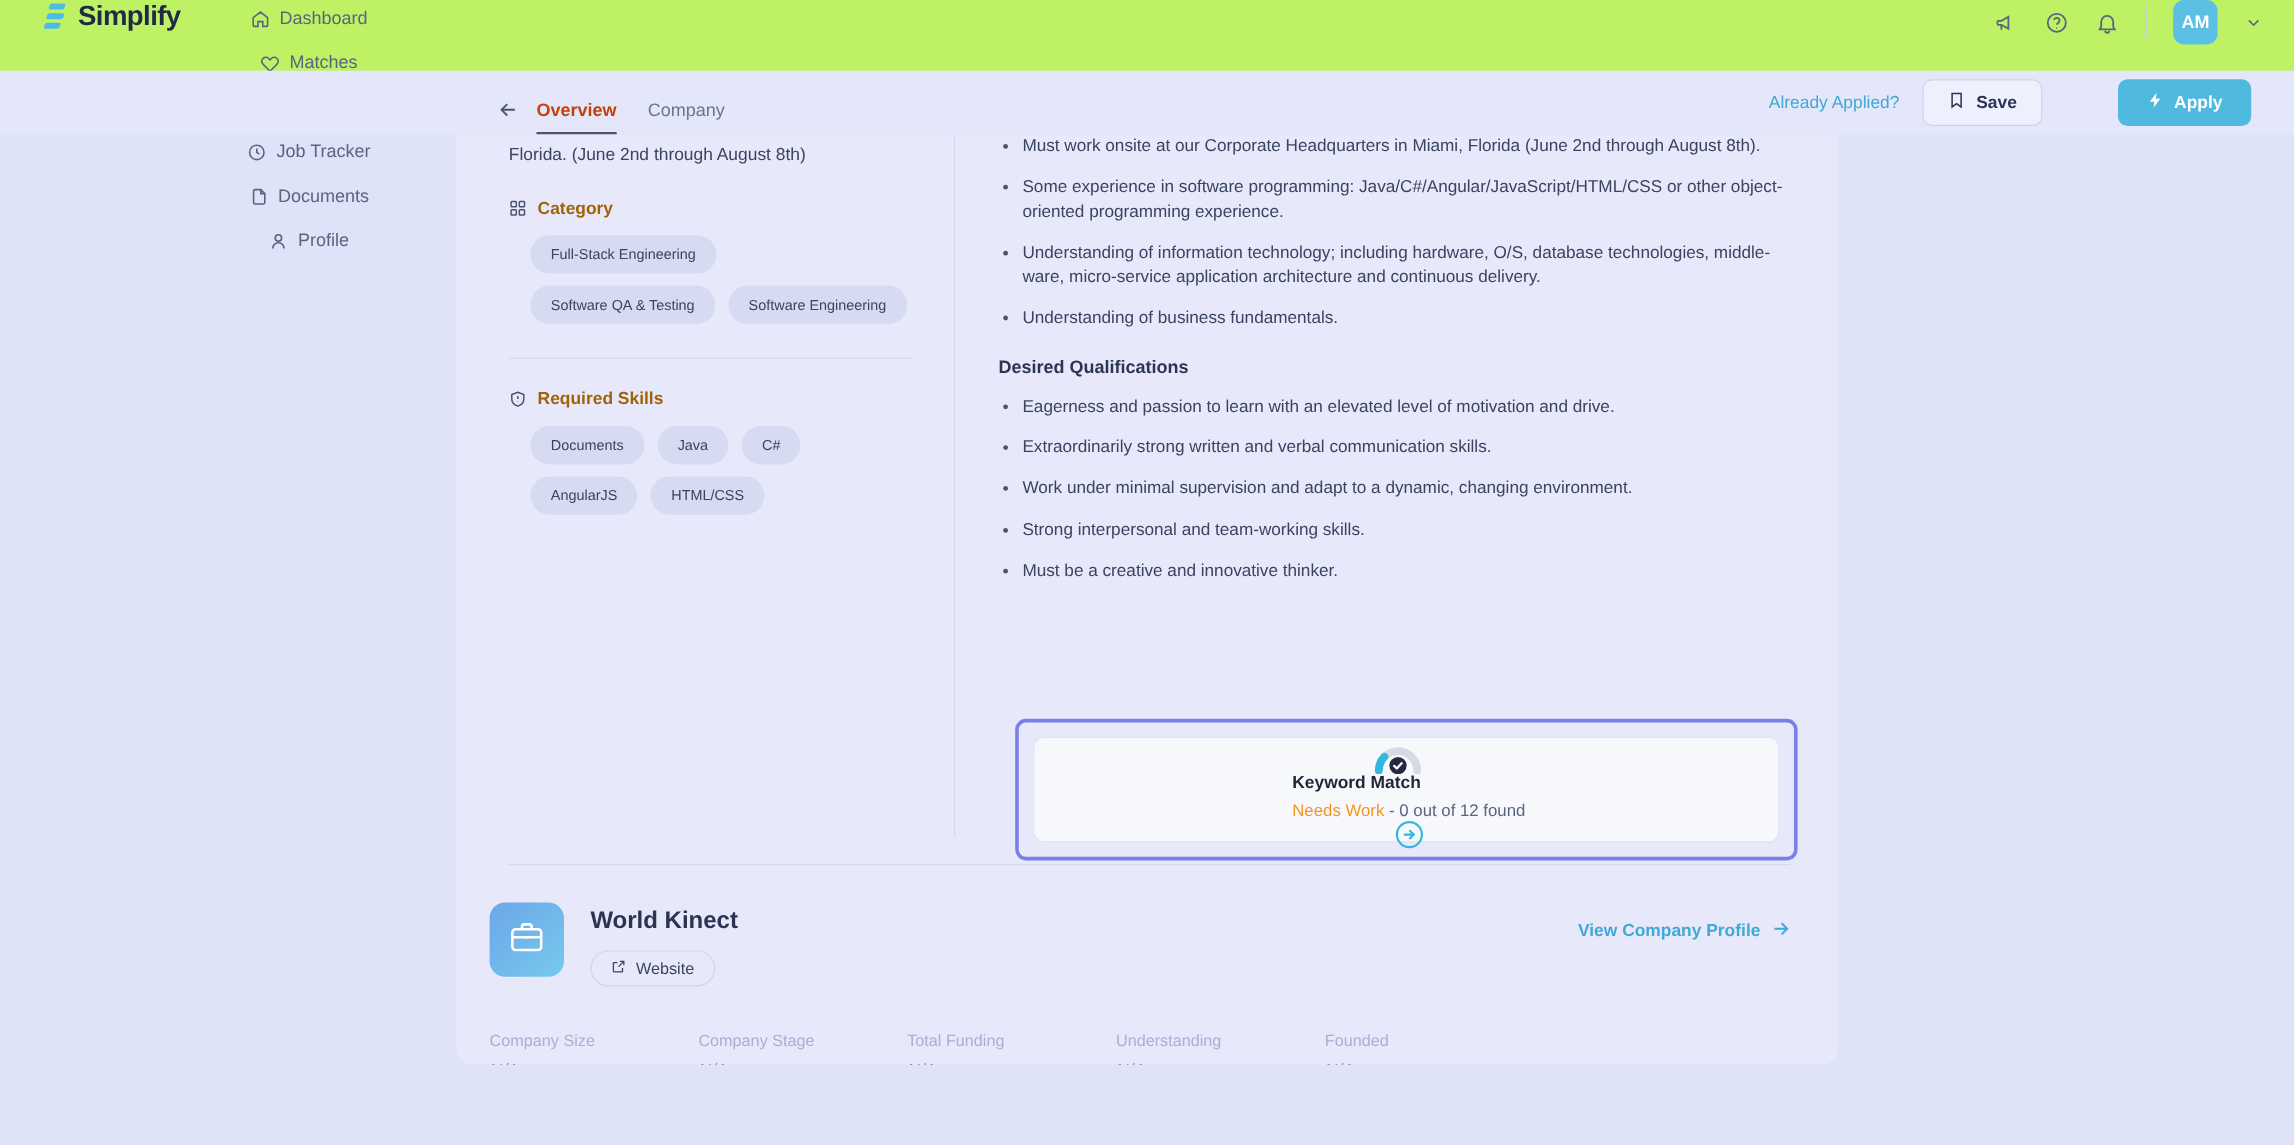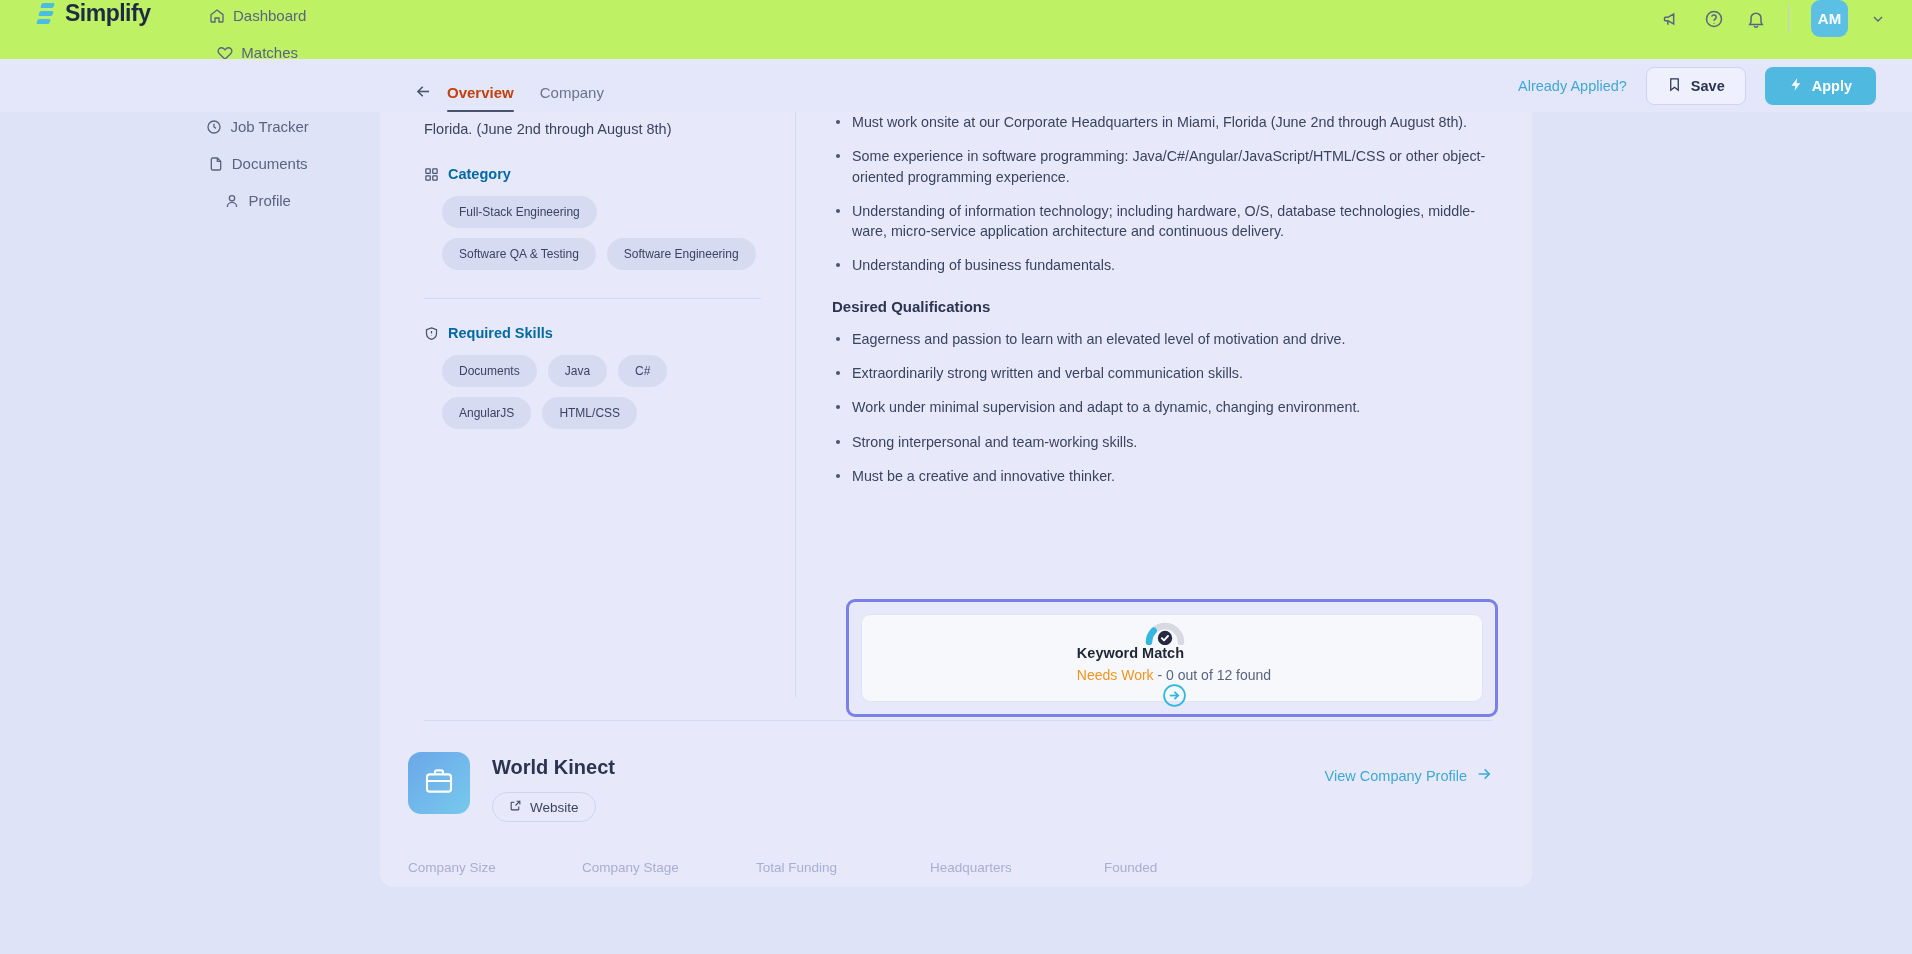--- a/index.html
+++ b/index.html
@@ -74,43 +74,43 @@
   }
   .link-applied { color:#3fa8d6; font-size:14.5px; cursor:pointer; }
   .btn-save {
     display:flex; align-items:center; gap:9px;
     background:#eef0fd; border:1px solid #cfd4ee; border-radius:8px;
     padding:9px 20px; font-size:14.5px; font-weight:bold; color:#2b3450; cursor:pointer;
   }
   .btn-apply {
     display:flex; align-items:center; gap:8px;
     background:#4fb9e0; border:none; border-radius:8px;
-    padding:10px 24px; font-size:14.5px; font-weight:bold; color:#fff; cursor:pointer;
+    padding:10px 24px; font-size:14.5px; font-weight:bold; color:#fff; cursor:pointer;margin-left:44px;
   }
 
   
   .page { position:relative; height: calc(954px - 59px - 53px); }
   .content-card {
     position:absolute; left:380px; top:0; width:1152px; height:775px;
     background:#e7e9fb; border-radius: 0 0 14px 14px;
     overflow:hidden;
   }
   .cols { display:flex; height: 585px; }
   .col-left {
     width: 416px; padding: 0 34px 0 44px; border-right:1px solid #d4d8f0;
     position:relative;
   }
   .col-right { flex:1; padding: 0 40px 0 36px; position:relative; }
 
   .tail-text { font-size:14.5px; color:#3a4360; line-height:1.55; padding-top: 6px;}
 
   .sec-head {
-    display:flex; align-items:center; gap:9px;
+    display:flex; gap:9px;
     margin-top: 26px; margin-bottom: 14px;
-    font-size:14.5px; font-weight:bold; color:#0369a1;
+    font-size:14.5px; font-weight:bold; color:#a16207;
   }
   .sec-head svg { color:#4a5470; display:block; }
 
   .chips { display:flex; flex-wrap:wrap; gap:10px 11px; padding-left: 18px; }
   .chip {
     background:#d7dbf2; color:#3a4360; font-size:12px;
     padding:9px 17px; border-radius:20px; white-space:nowrap; cursor:pointer;
   }
   .hr { height:1px; background:#d4d8f0; margin: 28px 0 0 0; }
 
@@ -163,21 +163,21 @@
   .company-info { margin-left: 22px; padding-top: 4px; }
   .company-name { font-size:20px; font-weight:bold; color:#2b3450; margin-bottom:13px; }
   .website-btn {
     display:inline-flex; align-items:center; gap:8px;
     border:1px solid #cfd4ee; border-radius:20px;
     padding:6px 16px; font-size:13.5px; color:#3a4360; cursor:pointer;
     background: transparent;
   }
   .view-profile {
     margin-left:auto; display:flex; align-items:center; gap:9px;
-    color:#3fa8d6; font-size:14.5px; font-weight:normal; cursor:pointer;
+    color:#3fa8d6; font-size:14.5px; font-weight:bold; cursor:pointer;
     padding-top: 14px;
   }
   .stats {
     display:flex; margin-top: 38px;
   }
   .stat { width: 174px; }
   .stat-label { font-size:13.5px; color:#a8aed4; margin-bottom:10px; }
   .stat-value { font-size:14.5px; color:#3a4360; font-style:italic; }
 </style>
 </head>
@@ -409,21 +409,21 @@
         </div>
         <div class="stat">
           <div class="stat-label">Company Stage</div>
           <div class="stat-value">N/A</div>
         </div>
         <div class="stat">
           <div class="stat-label">Total Funding</div>
           <div class="stat-value">N/A</div>
         </div>
         <div class="stat">
-          <div class="stat-label">Headquarters</div>
+          <div class="stat-label">Understanding</div>
           <div class="stat-value">N/A</div>
         </div>
         <div class="stat">
           <div class="stat-label">Founded</div>
           <div class="stat-value">N/A</div>
         </div>
       </div>
     </div>
   </div>
 

